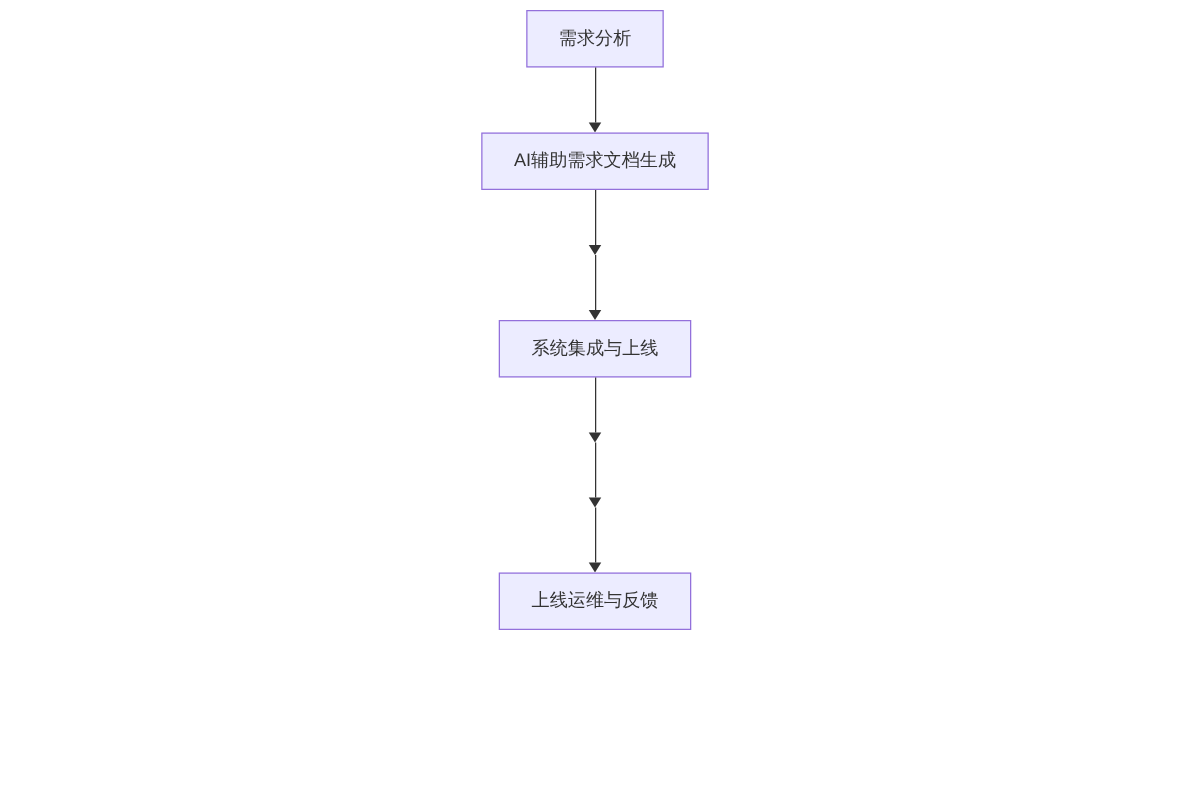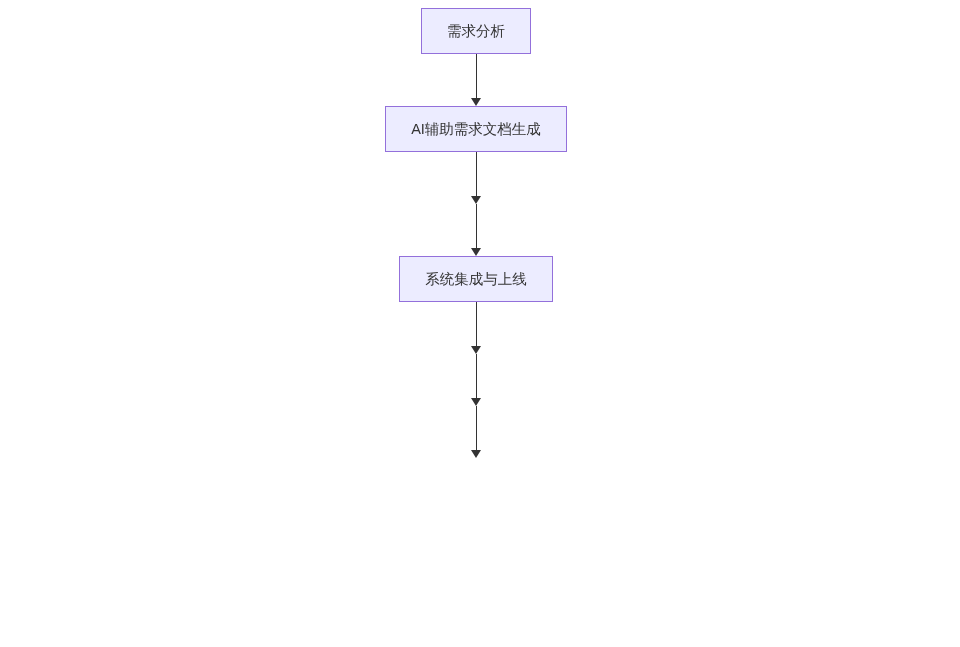--- a/index.html
+++ b/index.html
@@ -96,14 +96,15 @@
     <div class="line"></div>
     <div class="head"></div>
   </div>
 
 
   <div class="arrow">
     <div class="line"></div>
     <div class="head"></div>
   </div>
 
+  <div class="node">上线运维与反馈</div>
 
 </div>
 
 </body></html>

